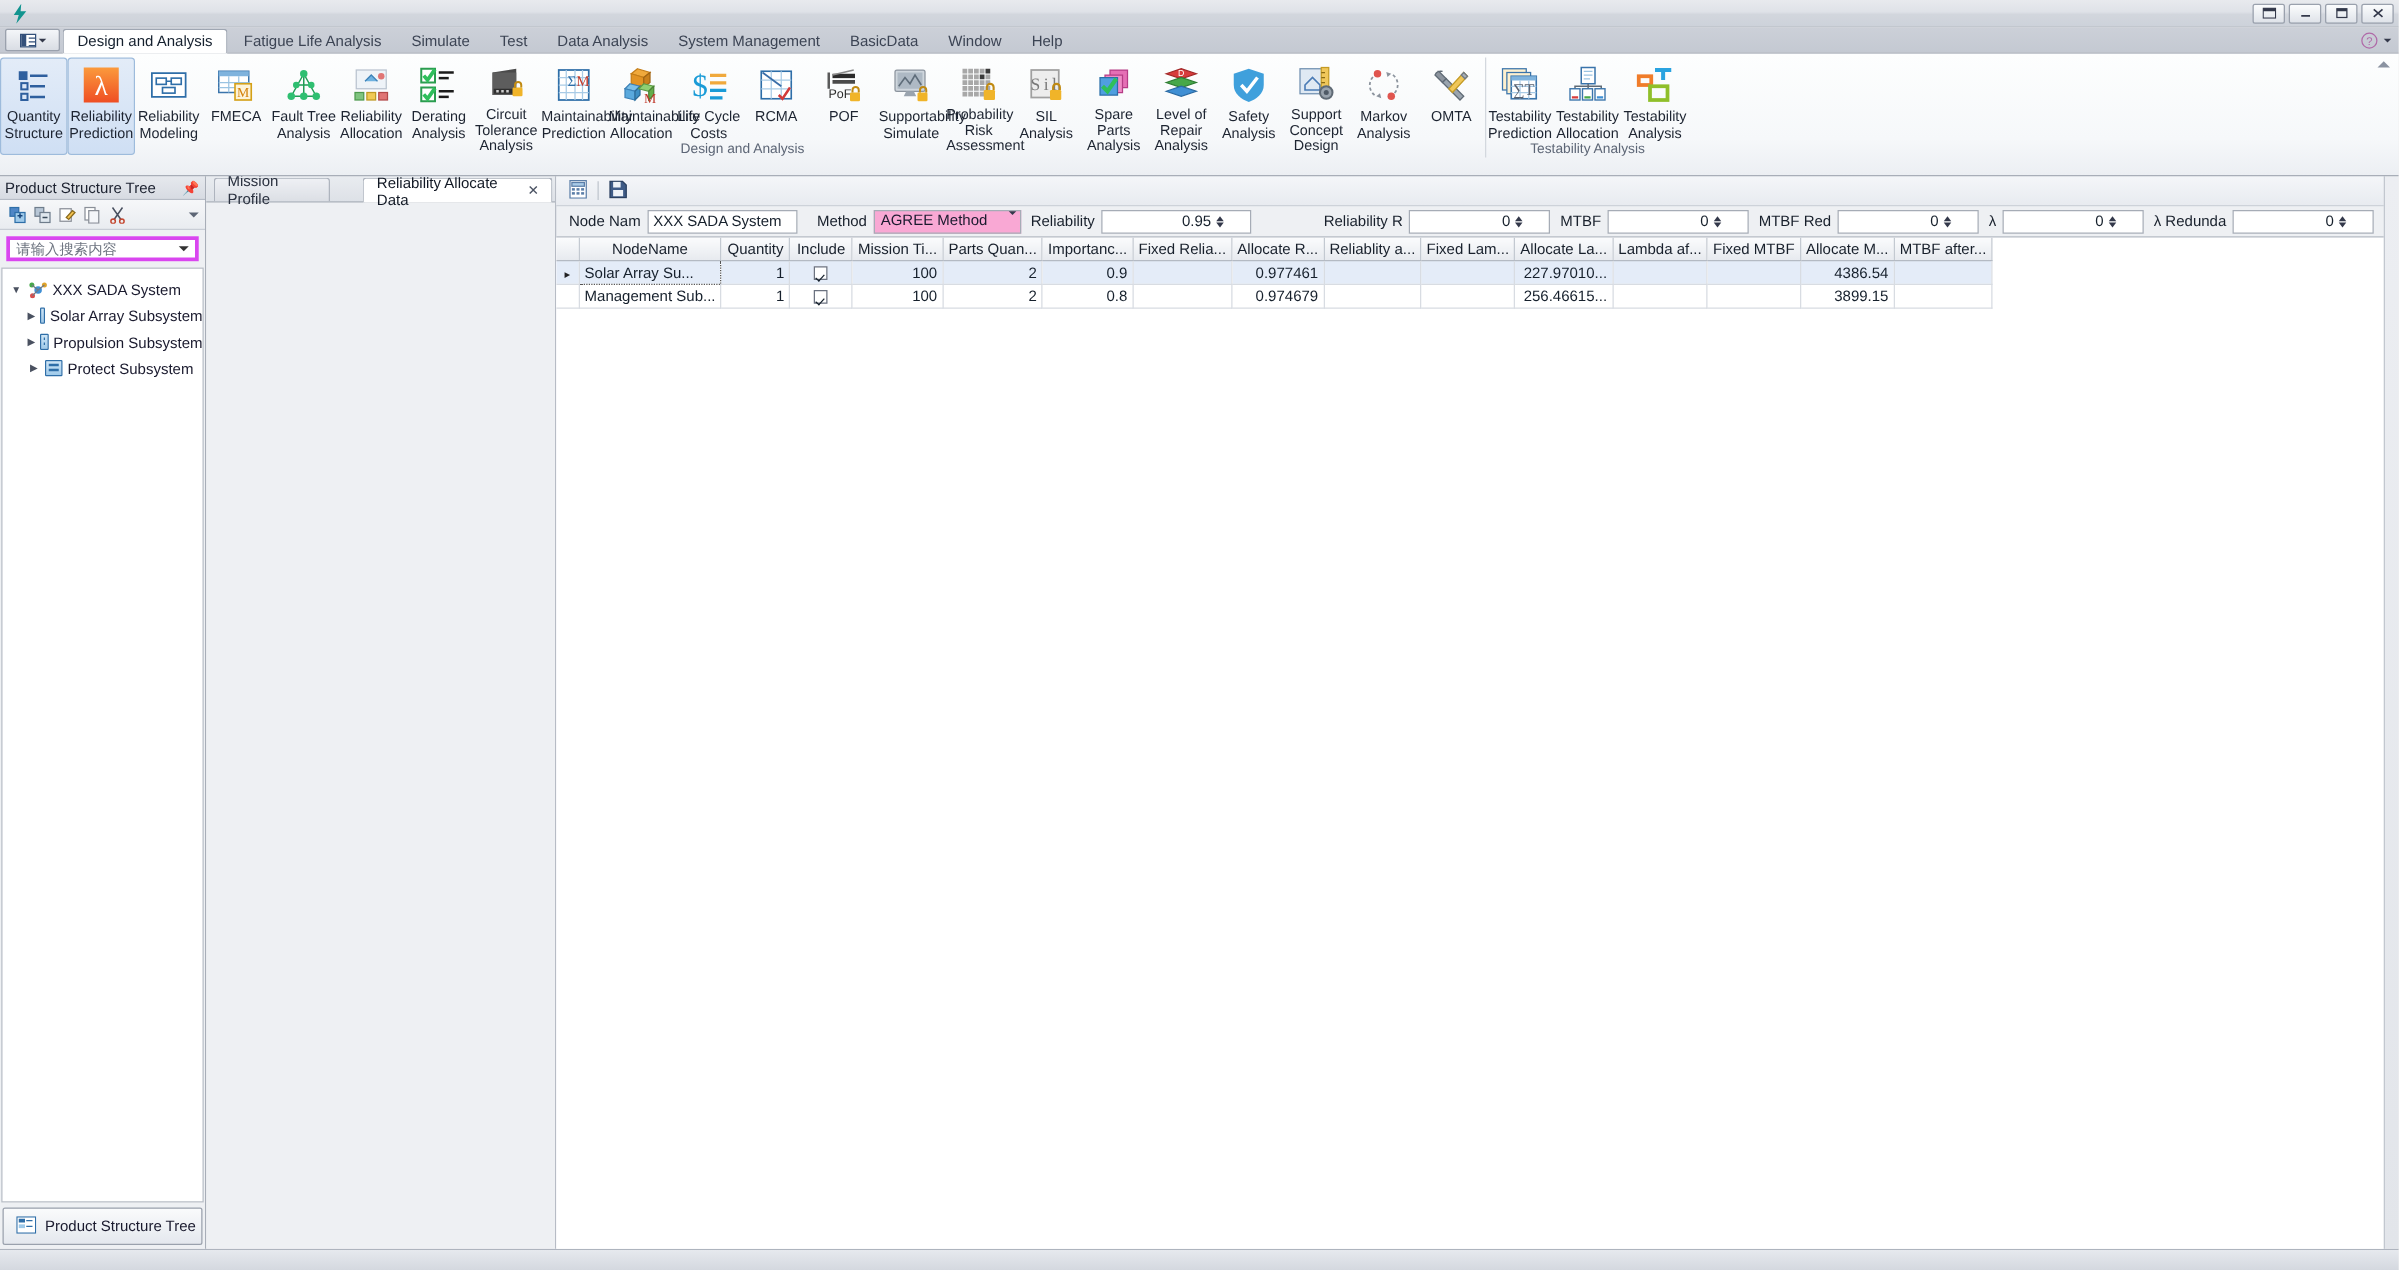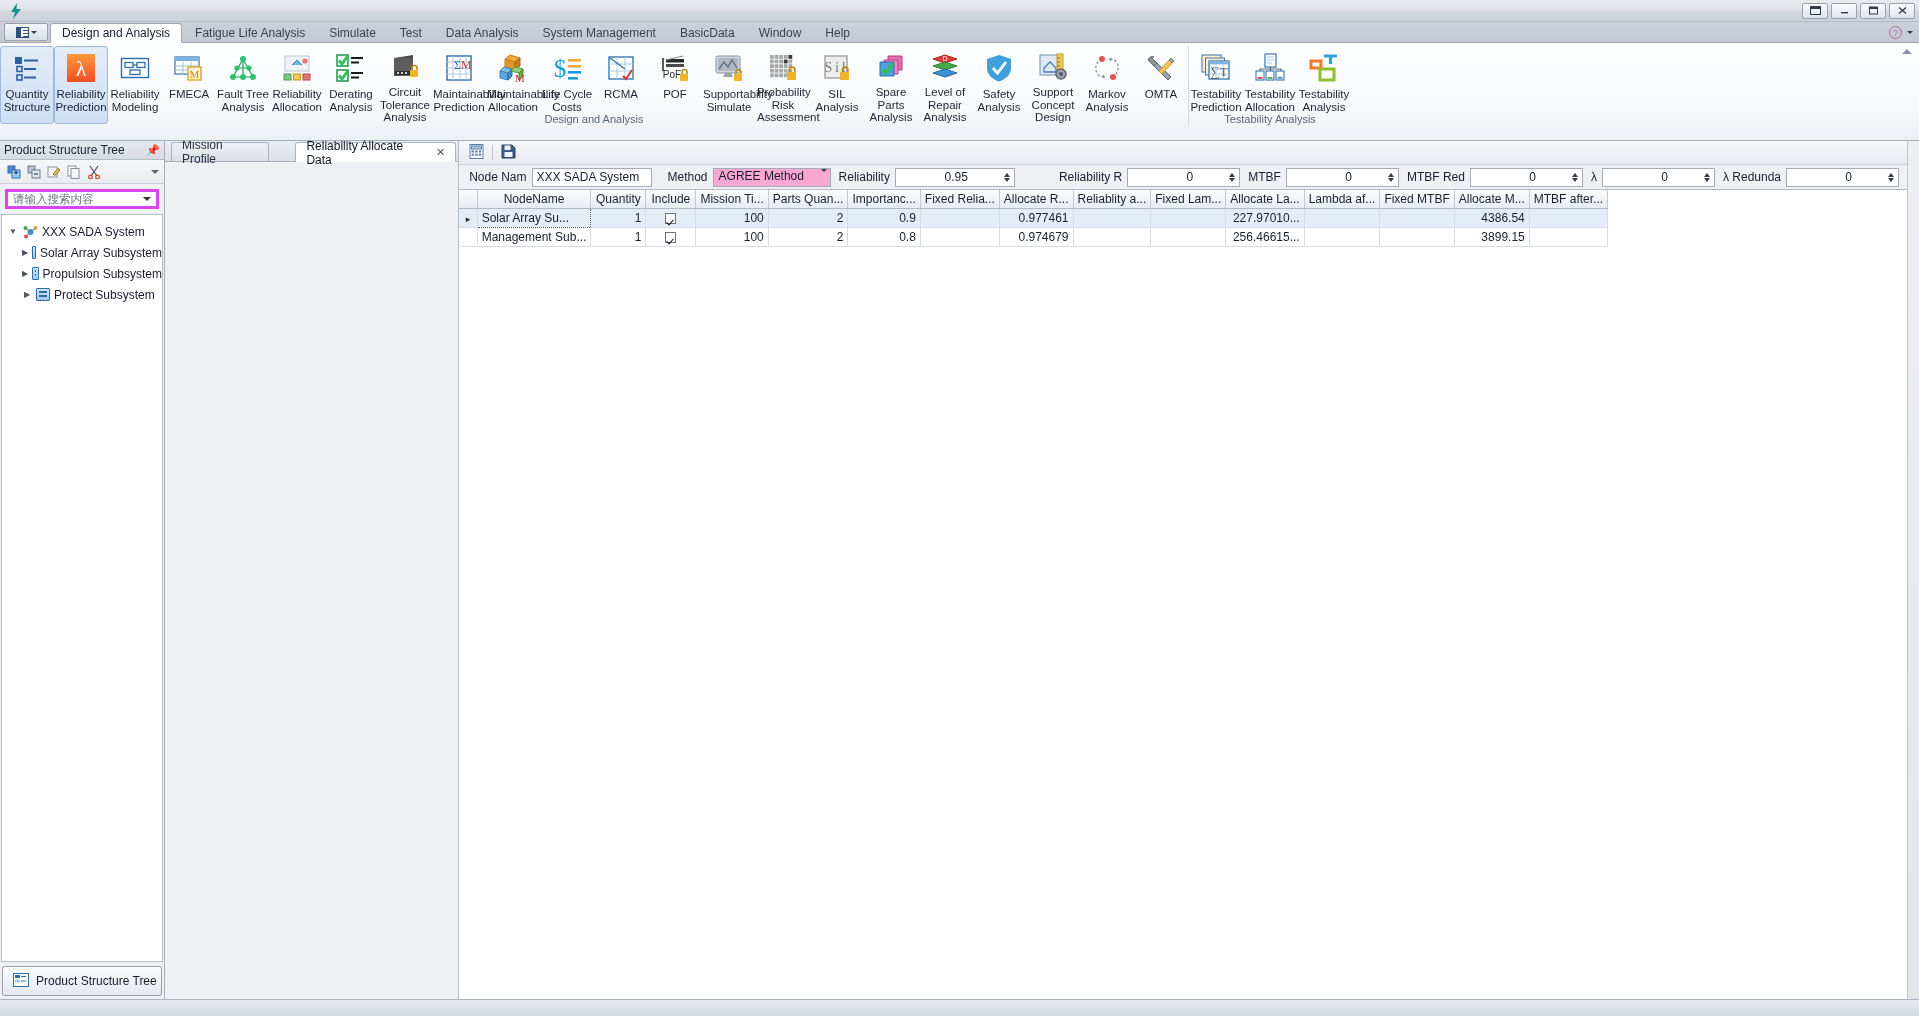--- a/index.html
+++ b/index.html
@@ -169,21 +169,21 @@
     border-bottom:1px solid #cdd2d9;
   }
   .ptb-sep { width:1px; height:15px; background:#bfc5cd; }
 
   .formrow { height:24px; display:flex; align-items:center; gap:0; padding:0 8px 0 10px; font-size:12px; }
   .flabel { white-space:nowrap; margin-right:5px; color:#18202c; }
   .finput {
     height:19px; background:#fff; border:1px solid #a6acb6;
     display:flex; align-items:center; padding:0 4px; font-size:12px; color:#16202c;
   }
-  .finput.num { justify-content:flex-end; padding-right:4px;gap:32px; }
+  .finput.num { justify-content:flex-end; padding-right:21px; }
   .fselect {
     height:19px; background:#f9a8d4; border:1px solid #a6acb6;
     display:flex; align-items:flex-start; justify-content:space-between;
     padding:0 3px 0 5px; font-size:12px;
   }
   .spin { display:flex; flex-direction:column; gap:1px; margin-left:4px; }
   .spin i { width:0;height:0;border-left:3px solid transparent;border-right:3px solid transparent; }
   .spin .up { border-bottom:4px solid #33384a; }
   .spin .dn { border-top:4px solid #33384a; }
 
@@ -870,21 +870,21 @@
 
         <span class="flabel" style="margin-left:8px;">Reliability</span>
         <span class="finput num" style="width:120px;">
           <span style="flex:1;text-align:right;">0.95</span>
           <span class="spin">
               <i class="up"></i>
               <i class="dn"></i>
             </span>
         </span>
 
-        <span class="flabel" style="margin-left:6px;padding-left:38px;">Reliability R</span>
+        <span class="flabel" style="margin-left:20px;padding-left:38px;">Reliability R</span>
         <span class="finput num" style="width:113px;">
           <span style="flex:1;text-align:right;">0</span>
           <span class="spin">
               <i class="up"></i>
               <i class="dn"></i>
             </span>
         </span>
 
         <span class="flabel" style="margin-left:8px;">MTBF</span>
         <span class="finput num" style="width:113px;">

